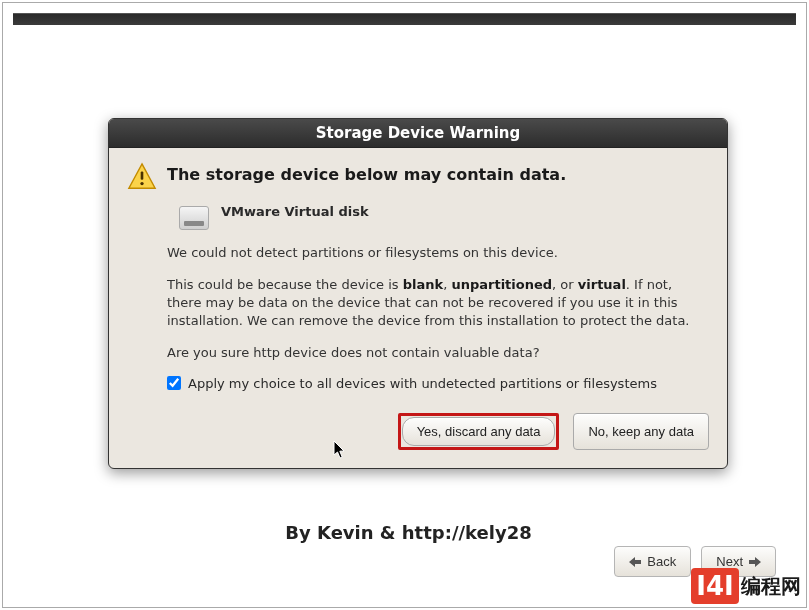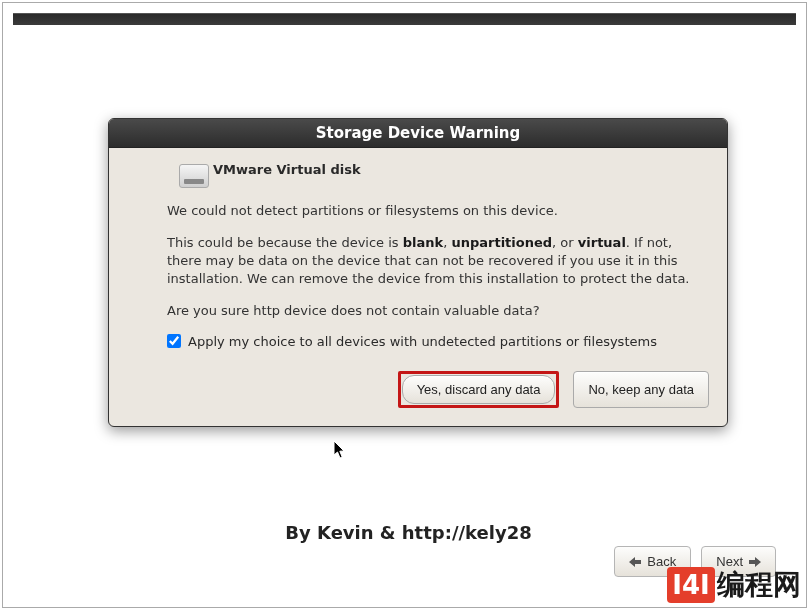--- a/index.html
+++ b/index.html
@@ -73,21 +73,21 @@
     }
     .heading-text {
       font-weight: bold;
       font-size: 16px;
       color: #1a1a1a;
       padding-top: 3px;
     }
     .disk-row {
       display: flex;
       align-items: flex-start;
-      gap: 4px;
+      gap: 12px;
       margin-left: 40px;
       margin-bottom: 14px;
       padding-left: 12px;
     }
     .disk-icon {
       width: 30px; height: 24px;
       flex: 0 0 30px;
       margin-top: 2px;
       background: linear-gradient(#f5f5f5,#cfcfcf);
       border: 1px solid #aaa;
@@ -200,38 +200,46 @@
       background: #e43e2b;
       color: #fff;
       font-weight: bold;
       font-size: 26px;
       display: flex;
       align-items: center;
       justify-content: center;
       border-radius: 4px;
     }
     .corner-text {
-      font-size: 28px;
+      font-size: 20px;
       font-weight: bold;
       color: #1a1a1a;
       margin-left: 2px;
     }
   </style>
 </head>
 <body>
 
 <div class="outer-frame">
   <div class="top-bar"></div>
 
   <div class="installer-area">
     <div class="watermark">苏</div>
 
     <div class="dialog">
       <div class="title-bar">Storage Device Warning</div>
       <div class="dialog-body">
+        <div class="heading-row">
+          <svg class="warn-icon" viewBox="0 0 32 32">
+            <path d="M16 2 L30 28 L2 28 Z" fill="#fbd34a" stroke="#c38b00" stroke-width="1.5"></path>
+            <rect x="14.6" y="10" width="2.8" height="9" rx="1.2" fill="#4a3200"></rect>
+            <circle cx="16" cy="23" r="1.8" fill="#4a3200"></circle>
+          </svg>
+          <div class="heading-text">The storage device below may contain data.</div>
+        </div>
 
         <div class="disk-row">
           <div class="disk-icon"></div>
           <div>
             <div class="disk-name">VMware Virtual disk</div>
           </div>
         </div>
 
         <div class="body-text">We could not detect partitions or filesystems on this device.</div>
 

